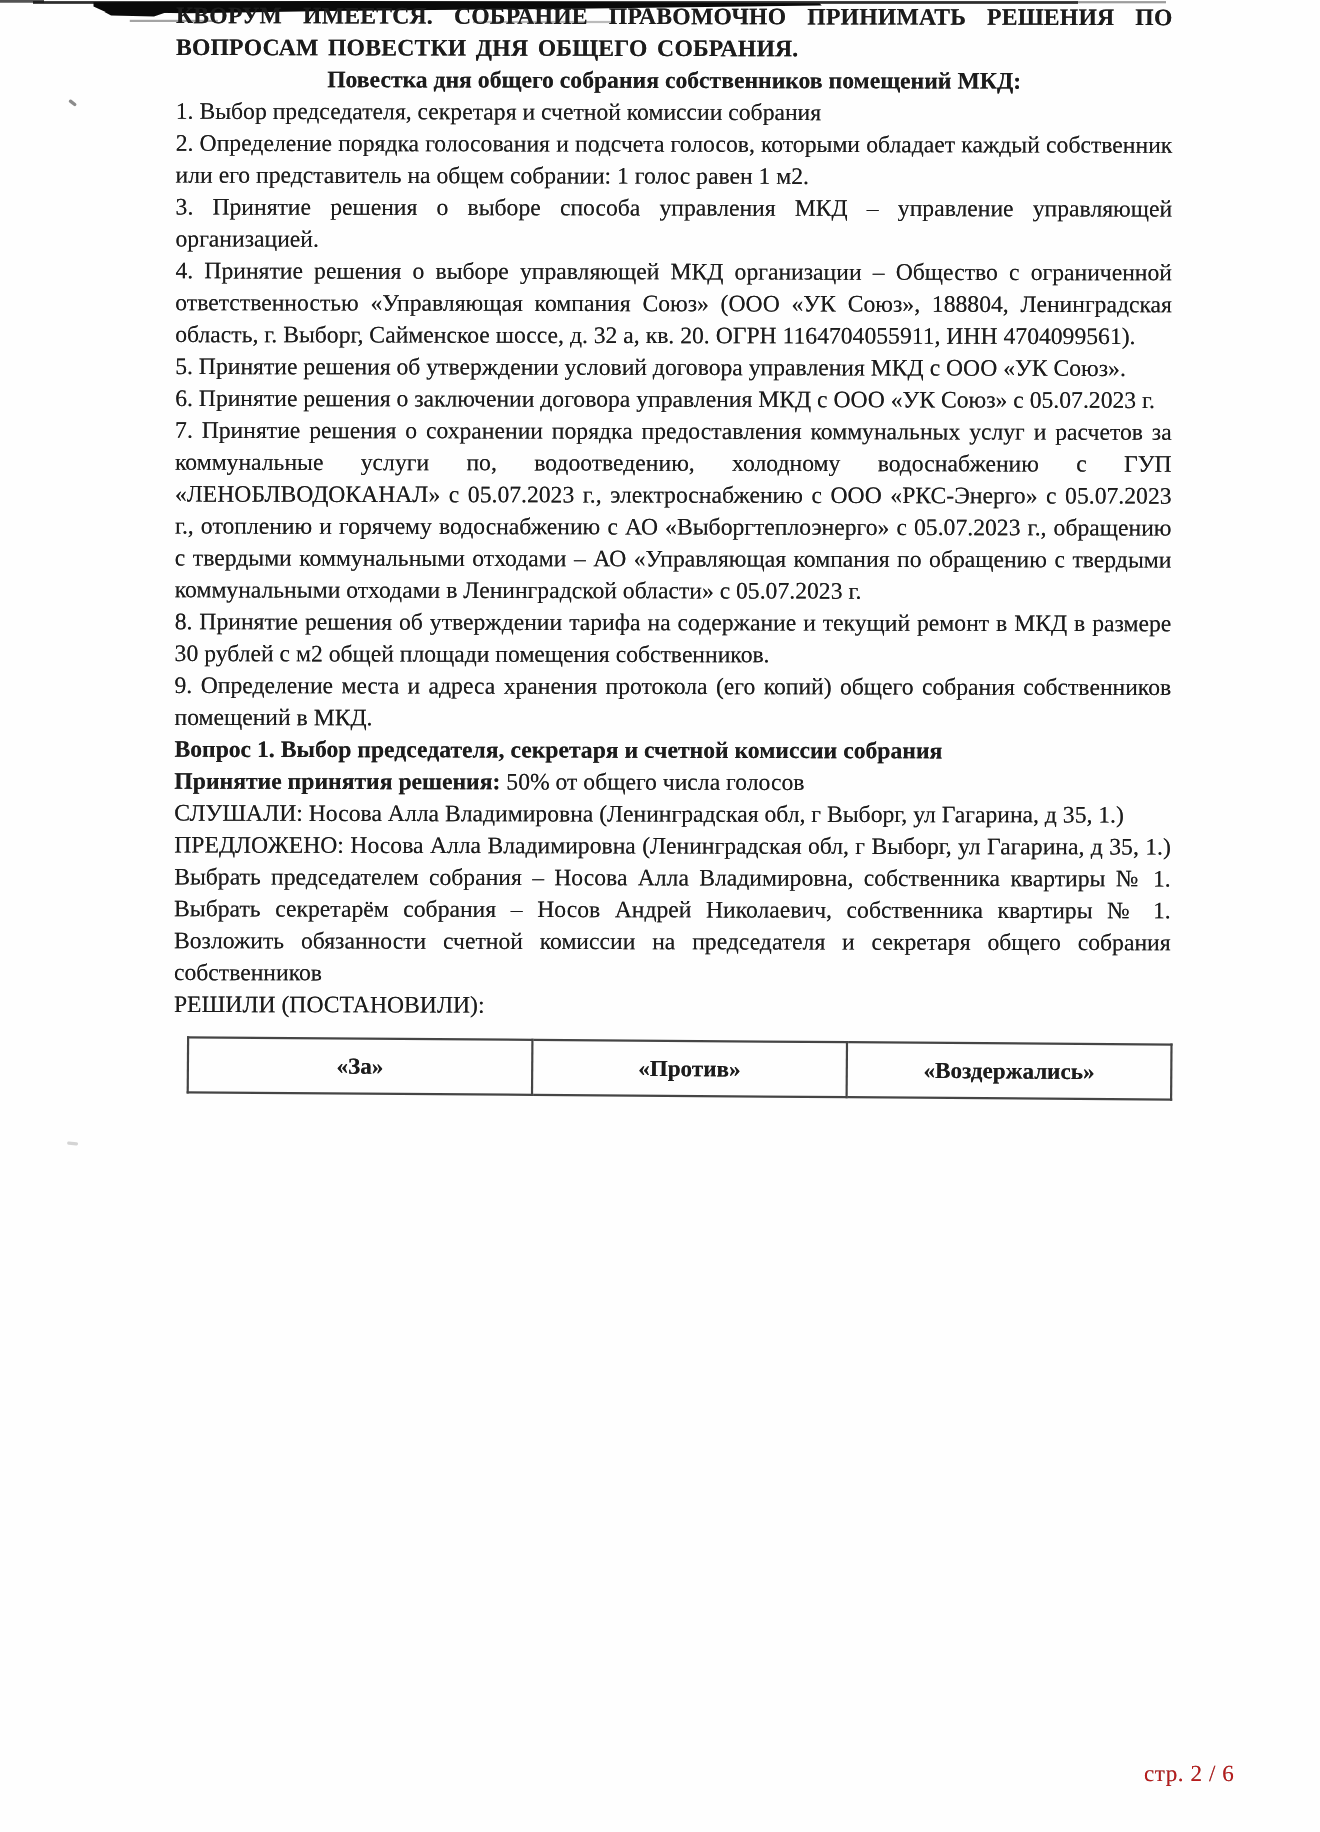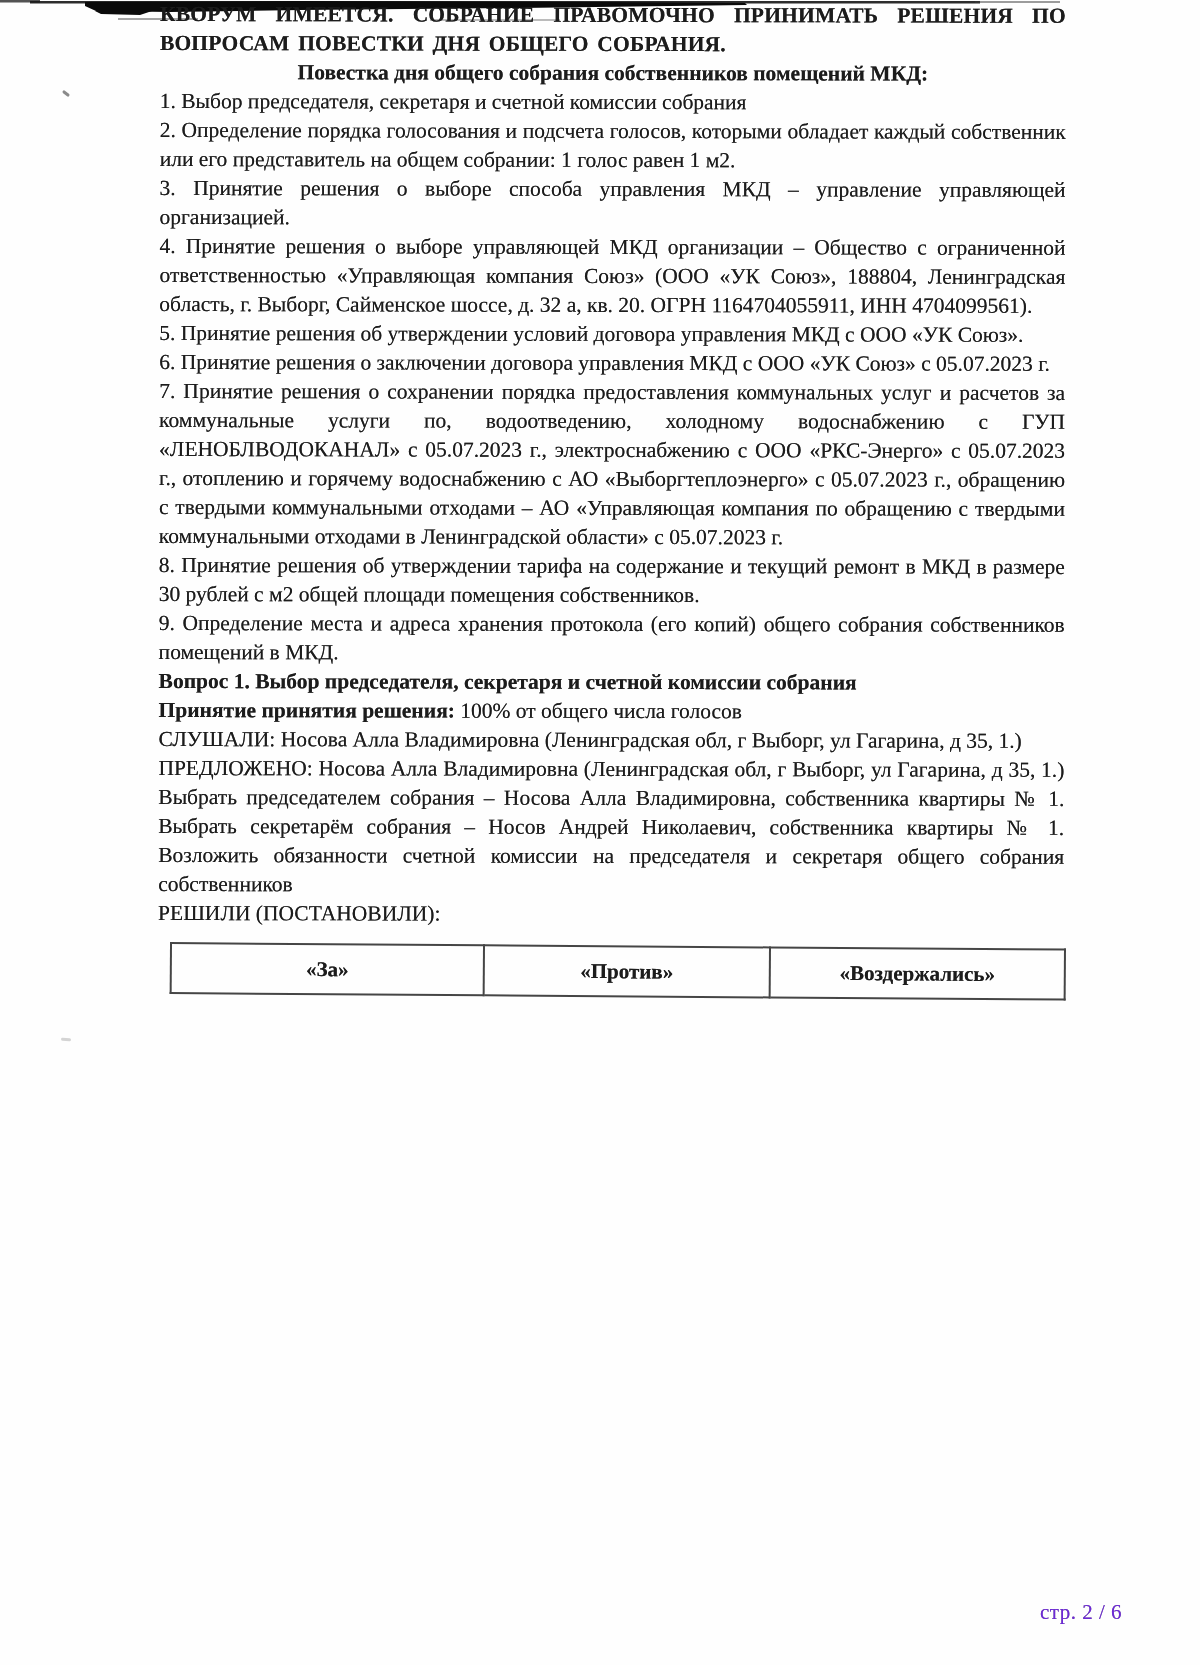--- a/index.html
+++ b/index.html
@@ -46,21 +46,21 @@
     font-size:21px;font-weight:bold;text-align:center;vertical-align:middle;
     font-family:"Liberation Serif","DejaVu Serif",serif;
     text-shadow:0 0 0.5px rgba(25,25,25,0.75);
     background:#fefefe;
   }
   .vote-table col:nth-child(1){width:35%;}
   .vote-table col:nth-child(2){width:32%;}
   .vote-table col:nth-child(3){width:33%;}
   .footer{
     position:absolute;left:1040px;top:1600px;
-    font-size:21px;color:#6d28d9;letter-spacing:0.5px;
+    font-size:21px;color:#b91c1c;letter-spacing:0.5px;
     text-shadow:0 0 0.5px rgba(60,60,60,0.6);
   }
   .scan-top{position:absolute;left:0;top:0;}
   .speck1{
     position:absolute;left:62px;top:92px;width:8px;height:3px;
     background:#6e6e6e;transform:rotate(38deg);border-radius:2px;opacity:0.8;
   }
   .speck2{
     position:absolute;left:61px;top:1038px;width:10px;height:3px;
     background:#c2c2c2;transform:rotate(6deg);border-radius:2px;opacity:0.7;
@@ -95,21 +95,21 @@
     <p class="i3">3. Принятие решения о выборе способа управления МКД – управление управляющей организацией.</p>
     <p class="i4">4. Принятие решения о выборе управляющей МКД организации – Общество с ограниченной ответственностью «Управляющая компания Союз» (ООО «УК Союз», 188804, Ленинградская область, г. Выборг, Сайменское шоссе, д. 32 а, кв. 20. ОГРН 1164704055911, ИНН 4704099561).</p>
     <p class="i5">5. Принятие решения об утверждении условий договора управления МКД с ООО «УК Союз».</p>
     <p class="i6">6. Принятие решения о заключении договора управления МКД с ООО «УК Союз» с 05.07.2023 г.</p>
     <p class="i7">7. Принятие решения о сохранении порядка предоставления коммунальных услуг и расчетов за коммунальные услуги по, водоотведению, холодному водоснабжению с ГУП «ЛЕНОБЛВОДОКАНАЛ» с 05.07.2023 г., электроснабжению с ООО «РКС-Энерго» с 05.07.2023 г., отоплению и горячему водоснабжению с АО «Выборгтеплоэнерго» с 05.07.2023 г., обращению с твердыми коммунальными отходами – АО «Управляющая компания по обращению с твердыми коммунальными отходами в Ленинградской области» с 05.07.2023 г.</p>
     <p class="i8">8. Принятие решения об утверждении тарифа на содержание и текущий ремонт в МКД в размере 30 рублей с м2 общей площади помещения собственников.</p>
     <p class="i9">9. Определение места и адреса хранения протокола (его копий) общего собрания собственников помещений в МКД.</p>
 
     <p class="q1-title">Вопрос 1. Выбор председателя, секретаря и счетной комиссии собрания</p>
 
-    <p class="criterion"><b>Принятие принятия решения:</b> <span>100% от общего числа голосов</span></p>
+    <p class="criterion"><b>Принятие принятия решения:</b> <span>50% от общего числа голосов</span></p>
 
     <p class="heard">СЛУШАЛИ: Носова Алла Владимировна (Ленинградская обл, г Выборг, ул Гагарина, д 35, 1.)</p>
 
     <p class="proposed">ПРЕДЛОЖЕНО: Носова Алла Владимировна (Ленинградская обл, г Выборг, ул Гагарина, д 35, 1.) Выбрать председателем собрания – Носова Алла Владимировна, собственника квартиры № 1. Выбрать секретарём собрания – Носов Андрей Николаевич, собственника квартиры № 1. Возложить обязанности счетной комиссии на председателя и секретаря общего собрания собственников</p>
 
     <p class="resolved">РЕШИЛИ (ПОСТАНОВИЛИ):</p>
 
     <table class="vote-table">
       <colgroup>
           <col>

